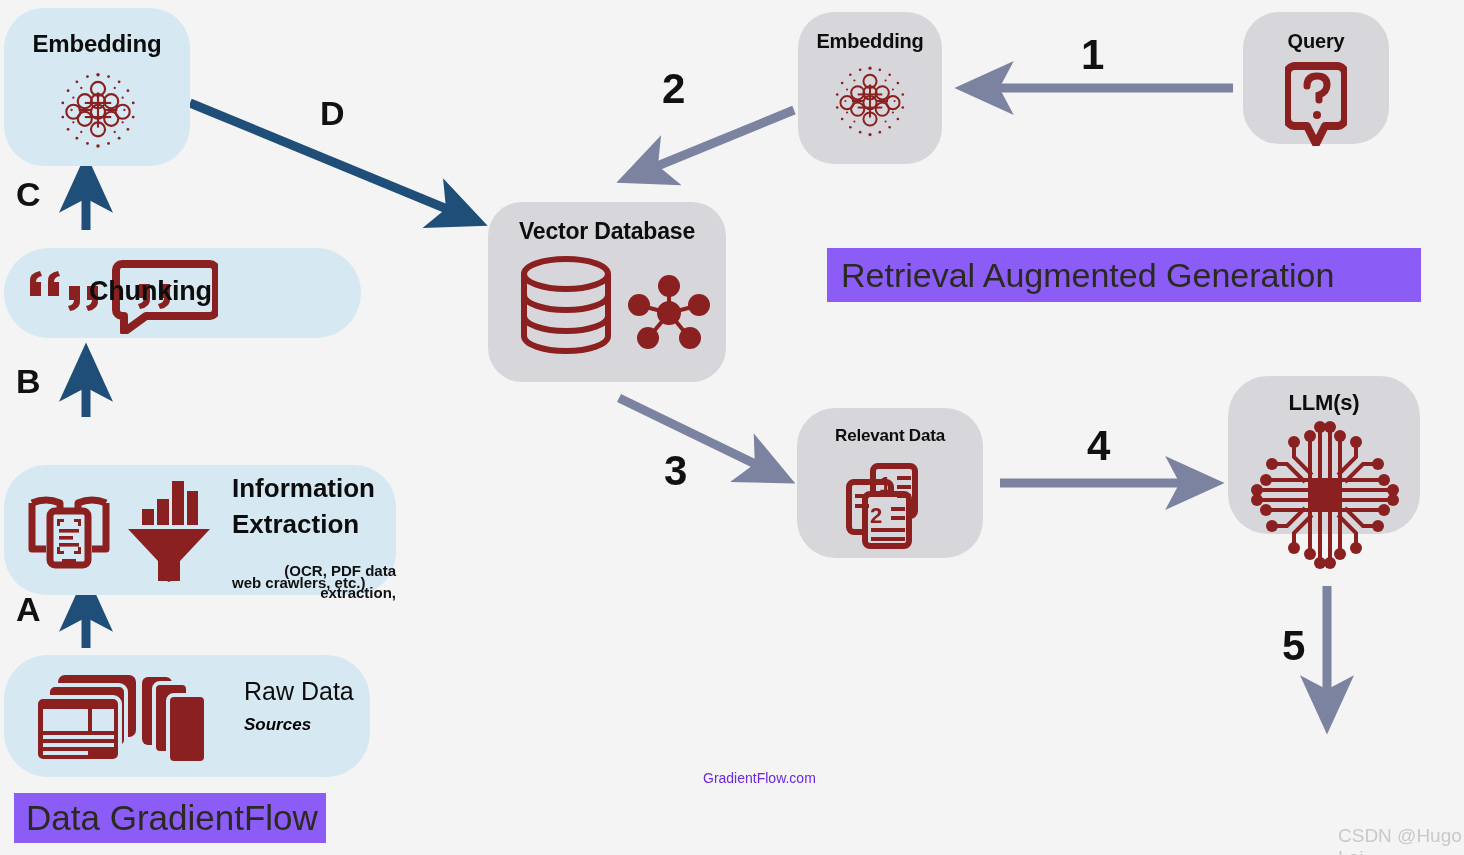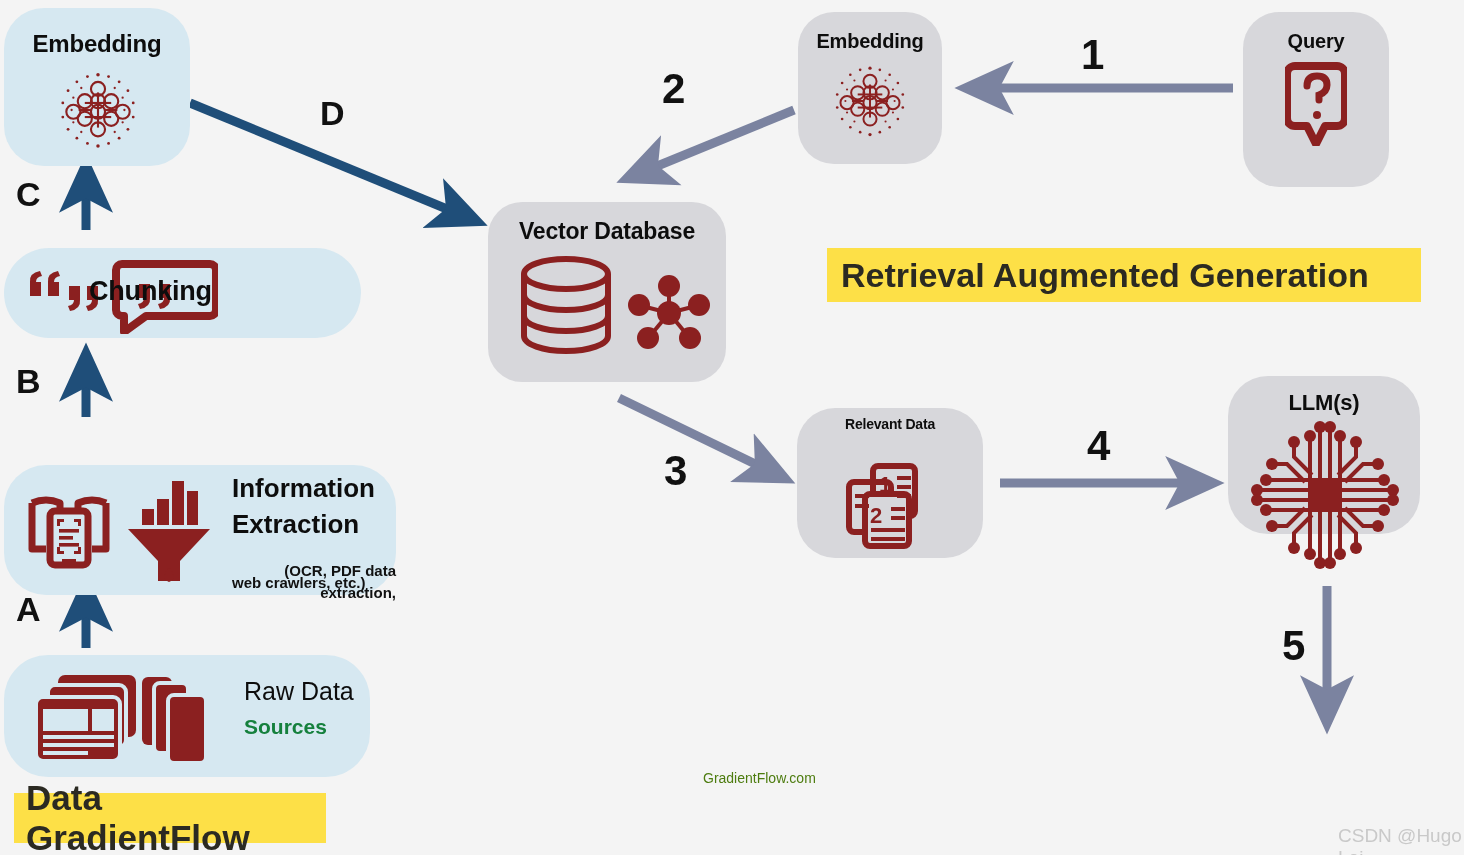--- a/index.html
+++ b/index.html
@@ -22,29 +22,29 @@
   .step{
     position:absolute;font-weight:bold;color:#111;
     font-size:42px;line-height:1;
   }
   .letter{
     position:absolute;font-weight:bold;color:#111;
     font-size:34px;line-height:1;
   }
 
   .banner{
-    position:absolute;background:#fde047;
+    position:absolute;background:#8b5cf6;
     display:flex;align-items:center;
-    color:#2b2a22;font-weight:bold;
+    color:#2b2a22;font-weight:normal;
   }
 
   svg.layer{position:absolute;left:0;top:0;width:1464px;height:855px;pointer-events:none;}
 
   .wm{
-    position:absolute;color:#4d7c0f;font-size:14px;
+    position:absolute;color:#6d28d9;font-size:14px;
     font-family:"Liberation Sans", sans-serif;
   }
   .wm2{
     position:absolute;color:#c9c9c9;font-size:19px;
     font-family:"Liberation Sans", sans-serif;
   }
   .sub{
     position:absolute;font-weight:bold;color:#111;font-size:15px;line-height:1.45;
   }
 </style>
@@ -215,21 +215,21 @@
         <rect x="17" y="72" width="71" height="4"></rect>
         <rect x="17" y="80" width="45" height="4"></rect>
       </g>
       <g fill="#8b2020">
         <rect x="116" y="6" width="30" height="68" rx="6"></rect>
         <rect x="128" y="12" width="34" height="70" rx="6" stroke="#d6e8f1" stroke-width="4"></rect>
         <rect x="142" y="24" width="38" height="68" rx="6" stroke="#d6e8f1" stroke-width="4"></rect>
       </g>
     </svg>
     <div style="position:absolute;left:240px;top:22px;font-size:25px;font-weight:normal;color:#0d0d0d;">Raw Data</div>
-    <div style="position:absolute;left:240px;top:60px;font-size:21px;font-weight:bold;color:#15803d;">Sources</div>
+    <div style="position:absolute;left:240px;top:60px;font-size:17px;font-weight:bold;color:#000000;font-style:italic;">Sources</div>
   </div>
 
   <div class="banner" style="left:14px;top:793px;width:300px;height:50px;padding-left:12px;font-size:35px;">
     <span>Data GradientFlow</span>
   </div>
 
   <div class="letter" style="left:320px;top:96px;">D</div>
 
   <div class="node gray-box" style="left:488px;top:202px;width:238px;height:180px;">
     <div class="label" style="top:16px;font-size:23px;">Vector Database</div>
@@ -317,35 +317,35 @@
         <circle cx="35" cy="60" r="8"></circle>
           <circle cx="50" cy="52" r="8"></circle>
           <circle cx="65" cy="60" r="8"></circle>
         <circle cx="50" cy="72" r="8"></circle>
       </g>
     </svg>
   </div>
 
   <div class="step" style="left:1081px;top:34px;">1</div>
 
-  <div class="node gray-box" style="left:1243px;top:12px;width:146px;height:175px;border-radius:36px;">
+  <div class="node gray-box" style="left:1243px;top:12px;width:146px;height:132px;border-radius:36px;">
     <div class="label" style="top:18px;font-size:20px;">Query</div>
     <svg style="position:absolute;left:42px;top:48px;" width="62" height="86" viewBox="0 0 62 86">
       <path d="M10 6 h42 a8 8 0 0 1 8 8 v44 a8 8 0 0 1 -8 8 h-12 l-9 18 l-9 -18 h-12 a8 8 0 0 1 -8 -8 v-44 a8 8 0 0 1 8 -8 z" fill="none" stroke="#8b2020" stroke-width="8" stroke-linejoin="round"></path>
       <path d="M22 26 q0 -10 10 -10 q10 0 10 9 q0 7 -8 10 v5" fill="none" stroke="#8b2020" stroke-width="7" stroke-linecap="round"></path>
       <circle cx="32" cy="55" r="4" fill="#8b2020"></circle>
     </svg>
   </div>
 
   <div class="banner" style="left:827px;top:248px;width:580px;height:54px;padding-left:14px;font-size:34px;">
     <span>Retrieval Augmented Generation</span>
   </div>
 
   <div class="node gray-box" style="left:797px;top:408px;width:186px;height:150px;border-radius:38px;">
-    <div class="label" style="top:8px;font-size:14px;">Relevant Data</div>
+    <div class="label" style="top:18px;font-size:17px;">Relevant Data</div>
     <svg style="position:absolute;left:44px;top:52px;" width="96" height="92" viewBox="0 0 96 92">
       <g fill="none" stroke="#8b2020" stroke-width="6" stroke-linejoin="round">
         <rect x="8" y="22" width="42" height="50" rx="5"></rect>
         <rect x="32" y="6" width="42" height="50" rx="5"></rect>
         <rect x="24" y="34" width="44" height="52" rx="5" fill="#d7d7db"></rect>
       </g>
       <g fill="#8b2020">
         <rect x="14" y="34" width="14" height="4"></rect>
         <rect x="14" y="44" width="14" height="4"></rect>
         <rect x="56" y="16" width="14" height="4"></rect>

